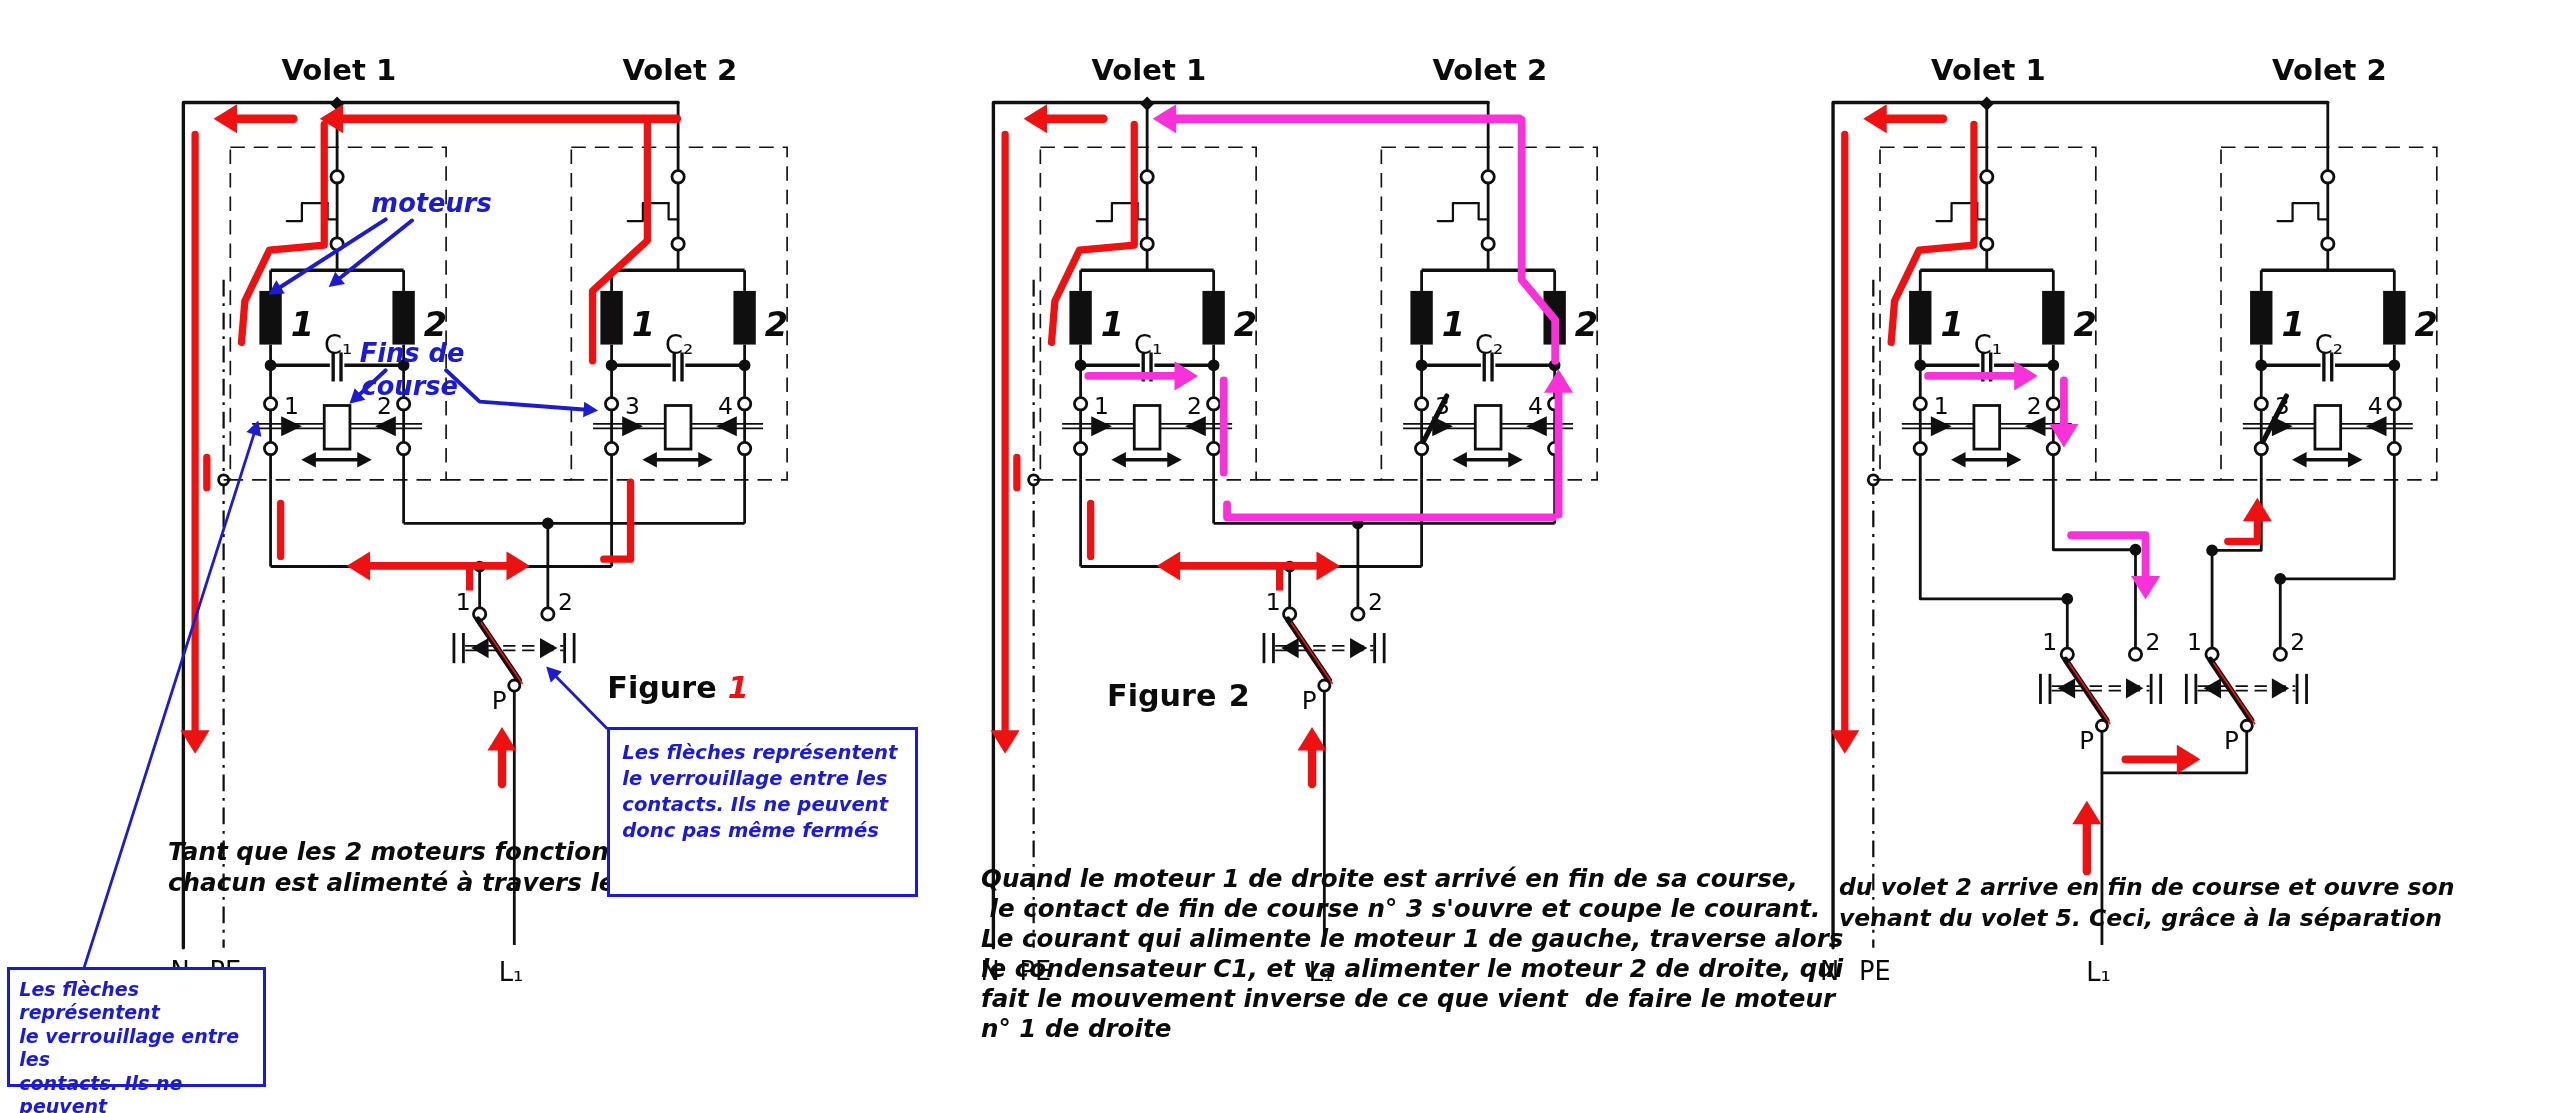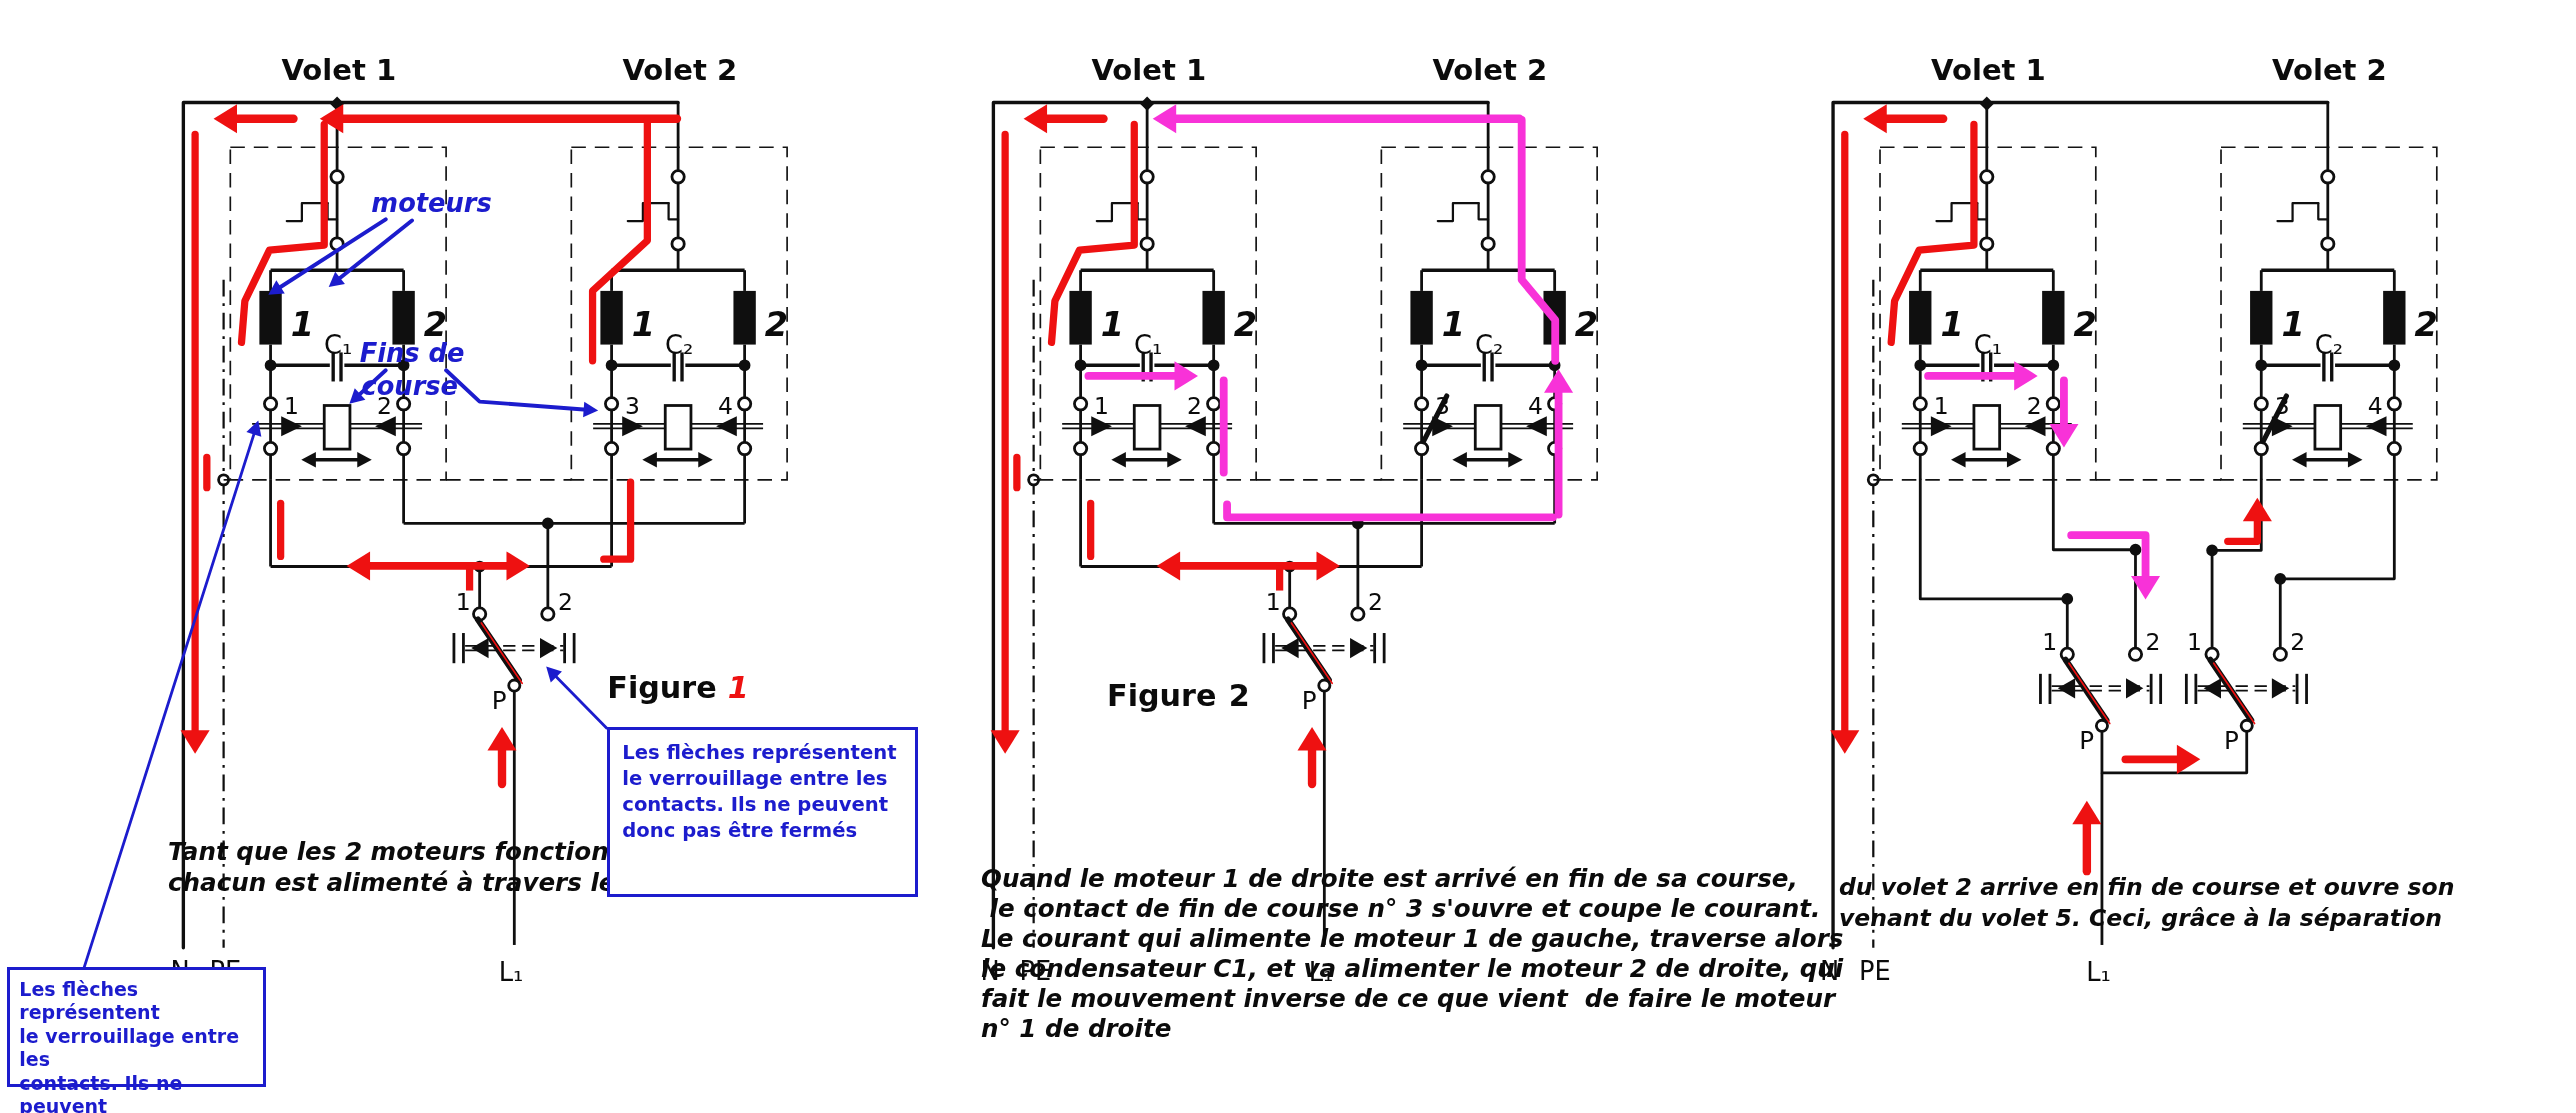--- a/index.html
+++ b/index.html
@@ -6,21 +6,21 @@
   body{width:2576px;height:1114px;position:relative;overflow:hidden;
        font-family:"DejaVu Sans","Liberation Sans",sans-serif;}
   #stage{position:absolute;left:0;top:0;width:2576px;height:1114px;}
   svg{position:absolute;left:0;top:0;}
   svg text{font-family:"DejaVu Sans","Liberation Sans",sans-serif;}
   .para{position:absolute;color:#0b0b0b;font-style:italic;font-weight:bold;white-space:pre;}
   .para.p1{left:168px;top:836px;font-size:24.6px;line-height:31px;}
   .para.p2{left:945px;top:864px;font-size:24.6px;line-height:30px;margin-left:36px;}
   .para.p3{left:1839px;top:872px;font-size:23.5px;line-height:31px;}
   .note{position:absolute;border:3.9px solid #1c1ccd;background:#ffffff;color:#1c1ccd;
-        font-weight:bold;}
+        font-style:italic;font-weight:bold;}
   .note.n1{left:607px;top:727px;width:280px;height:144px;padding:10px 12.3px;
            font-size:19.6px;line-height:26px;}
   .note.n2{left:7.3px;top:967px;width:235px;height:98px;padding:7.8px 9px;
            font-size:19px;line-height:23.5px;}
 </style>
 </head>
 <body>
 
 <div id="stage">
   <svg id="draw" width="2576" height="1114" viewBox="0 0 4608 1992">
@@ -507,21 +507,21 @@
     </svg>
 
   <div class="para p1"><div>Tant que les 2 moteurs fonctionnent, tout va bien,</div><div>chacun est alimenté à travers les fins de courses</div></div>
   <div class="para p2"><div>Quand le moteur 1 de droite est arrivé en fin de sa course,</div><div> le contact de fin de course n° 3 s'ouvre et coupe le courant.</div><div>Le courant qui alimente le moteur 1 de gauche, traverse alors</div><div>le condensateur C1, et va alimenter le moteur 2 de droite, qui</div><div>fait le mouvement inverse de ce que vient  de faire le moteur</div><div>n° 1 de droite</div></div>
   <div class="para p3"><div>du volet 2 arrive en fin de course et ouvre son</div><div>venant du volet 5. Ceci, grâce à la séparation</div></div>
 
   <div class="note n1">
       <div>Les flèches représentent</div>
       <div>le verrouillage entre les</div>
       <div>contacts. Ils ne peuvent</div>
-      <div>donc pas être fermés</div>
+      <div>donc pas même fermés</div>
     </div>
   <div class="note n2">
       <div>Les flèches représentent</div>
       <div>le verrouillage entre les</div>
       <div>contacts. Ils ne peuvent</div>
     </div>
 </div>
 
 
 </body></html>

